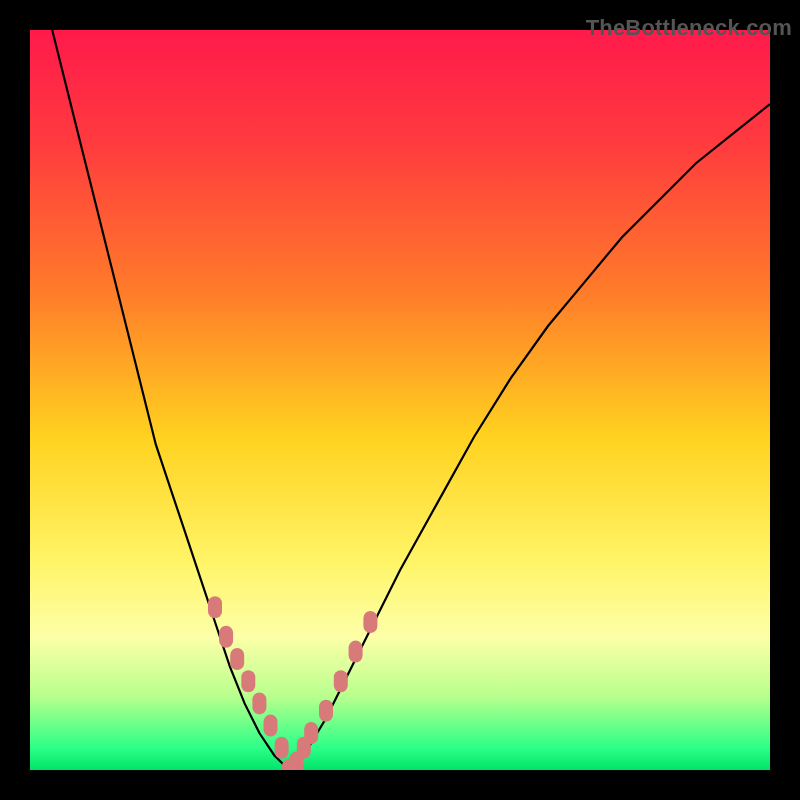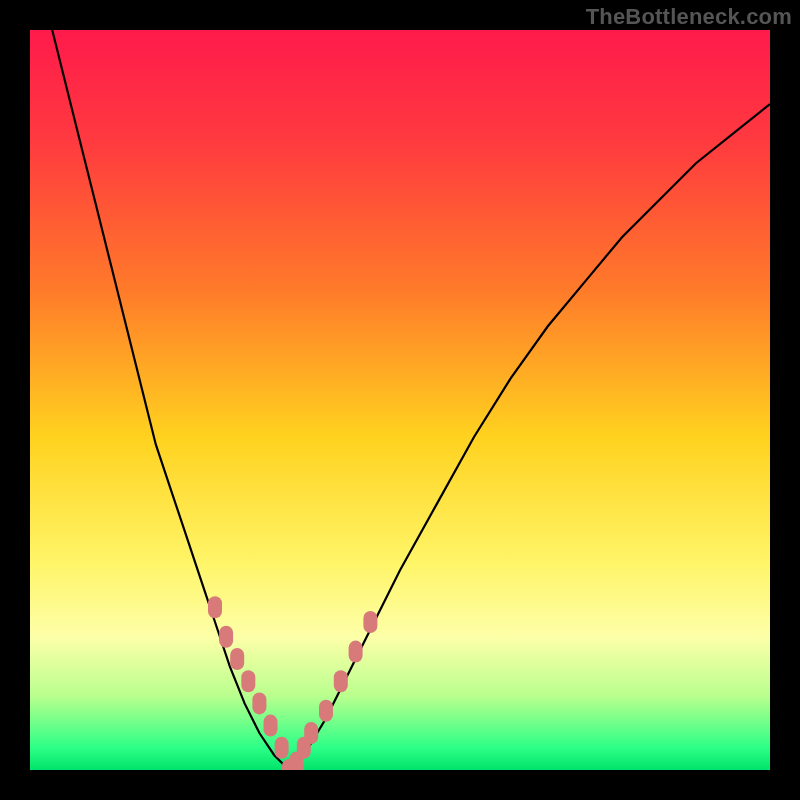--- a/index.html
+++ b/index.html
@@ -22,21 +22,21 @@
     top: 30px; left: 30px;
     width: 740px; height: 740px;
     overflow: hidden;
   }
   .gradient {
     position: absolute;
     inset: 0;
   }
   .attribution {
     position: absolute;
-    top: 4px; right: 8px;
+    top: 15px; right: 8px;
     color: #555;
     font-size: 22px;
     font-weight: 600;
     letter-spacing: 0.2px;
     user-select: none;
   }
   svg { position: absolute; inset: 0; }
 </style>
 </head>
 <body>

